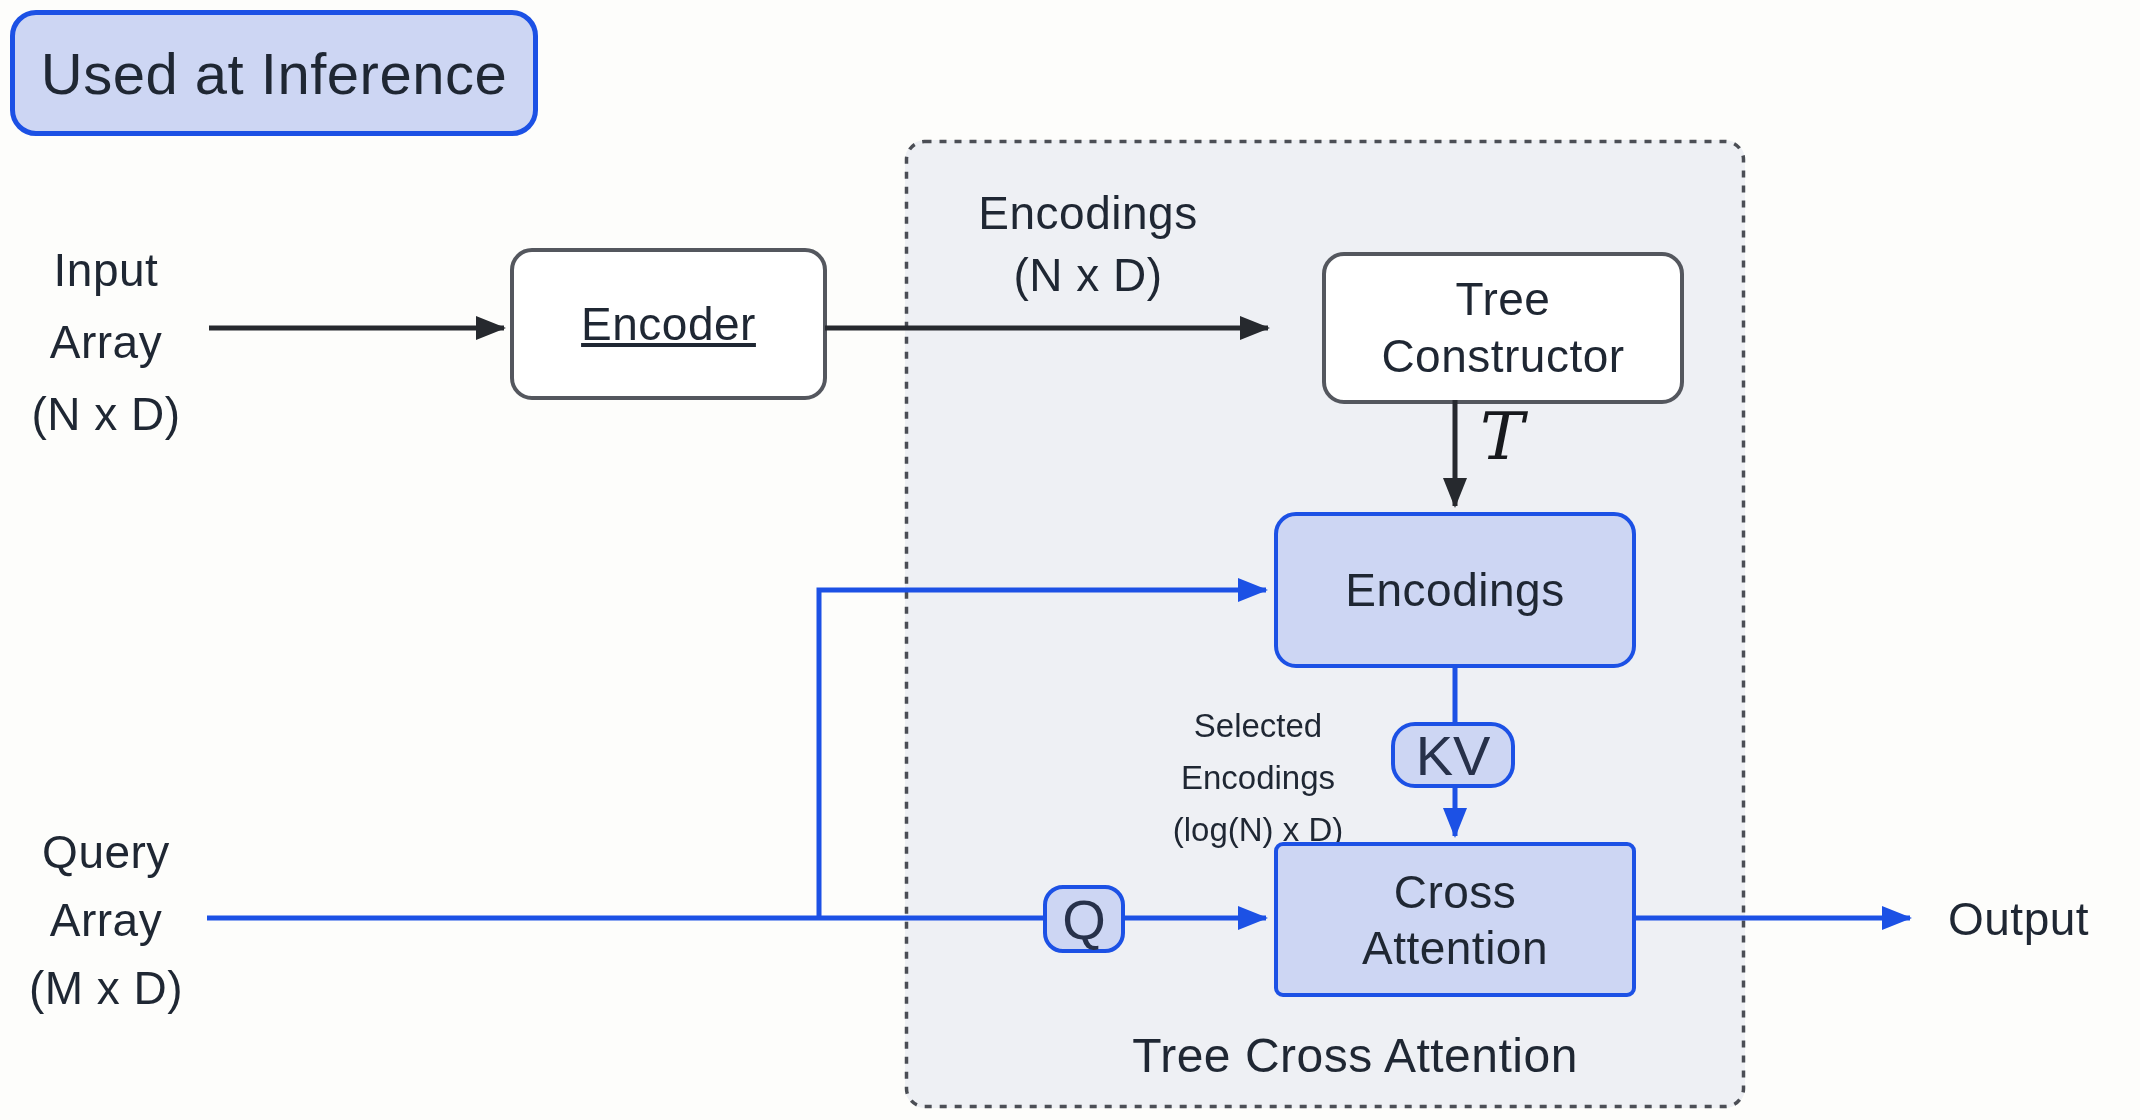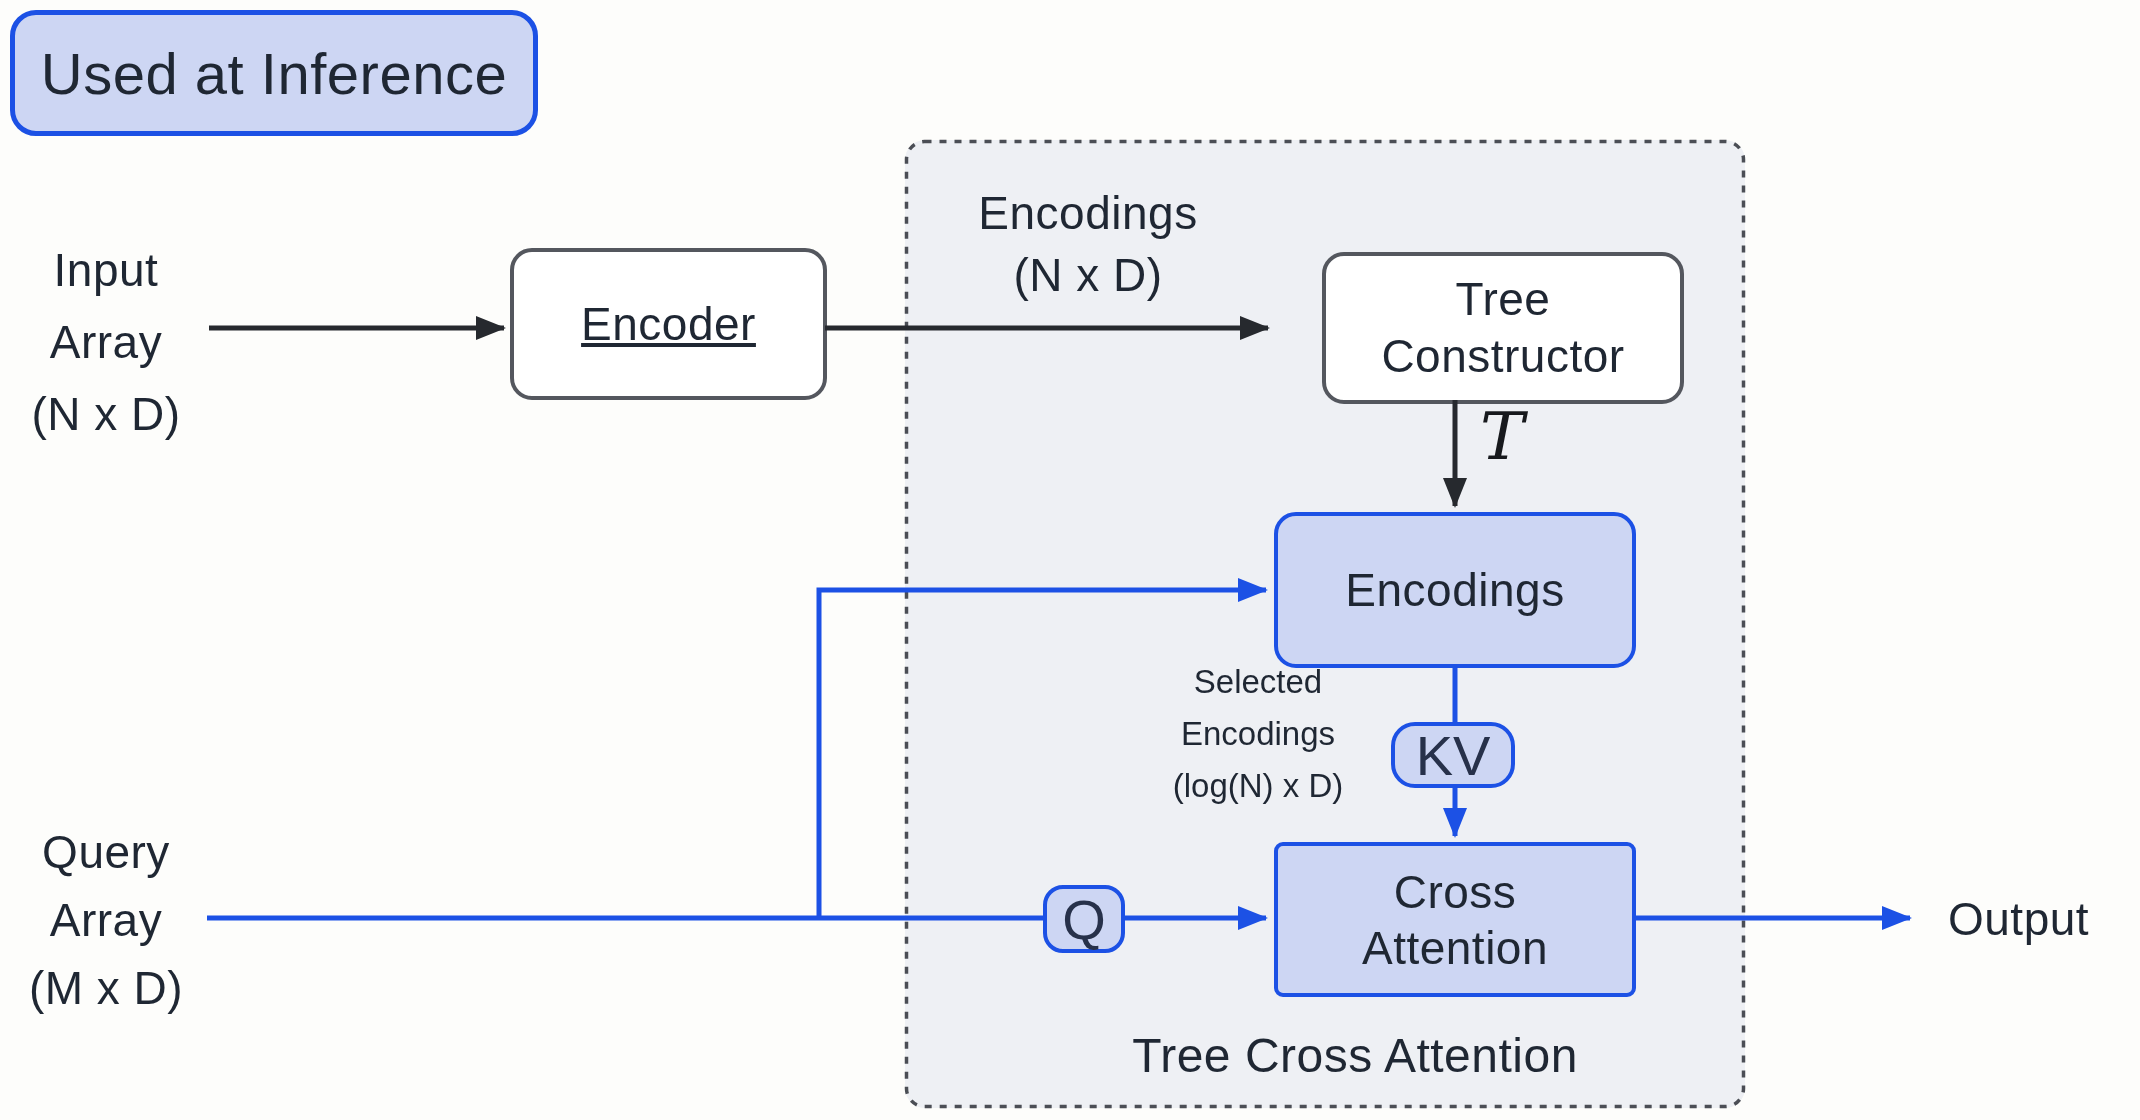--- a/index.html
+++ b/index.html
@@ -92,21 +92,21 @@
   </div>
 
   <div class="script-t" style="left:1480px; top:398px;">
     <span>T</span>
   </div>
 
   <div class="box blue-box" style="left:1274px; top:512px; width:362px; height:156px;">
     <span>Encodings</span>
   </div>
 
-  <div class="small-lbl" style="left:1130px; top:656px; width:256px;">
+  <div class="small-lbl" style="left:1130px; top:700px; width:256px;">
     <span class="ln" style="display:block">Selected</span>
     <span class="ln" style="display:block">Encodings</span>
     <span class="ln" style="display:block">(log(N) x D)</span>
   </div>
 
   <div class="pill" style="left:1391px; top:722px; width:124px; height:66px; border-radius:24px;">
     <span>KV</span>
   </div>
 
   <div class="pill" style="left:1043px; top:885px; width:82px; height:68px; border-radius:20px;">

